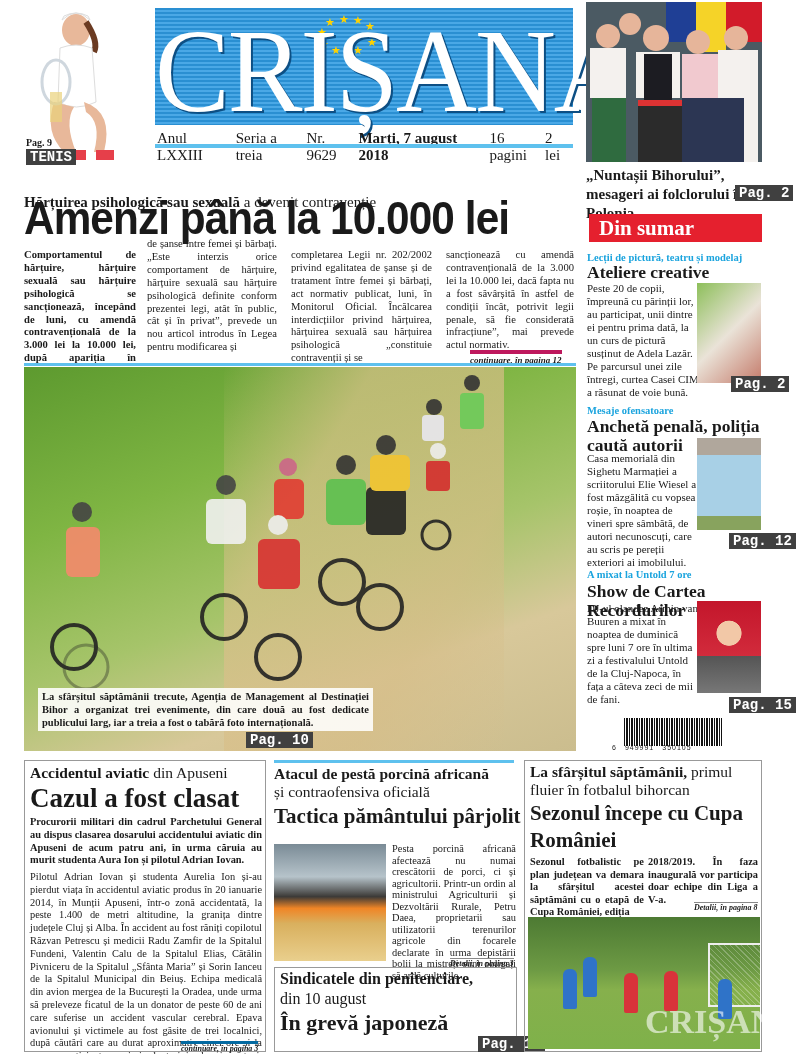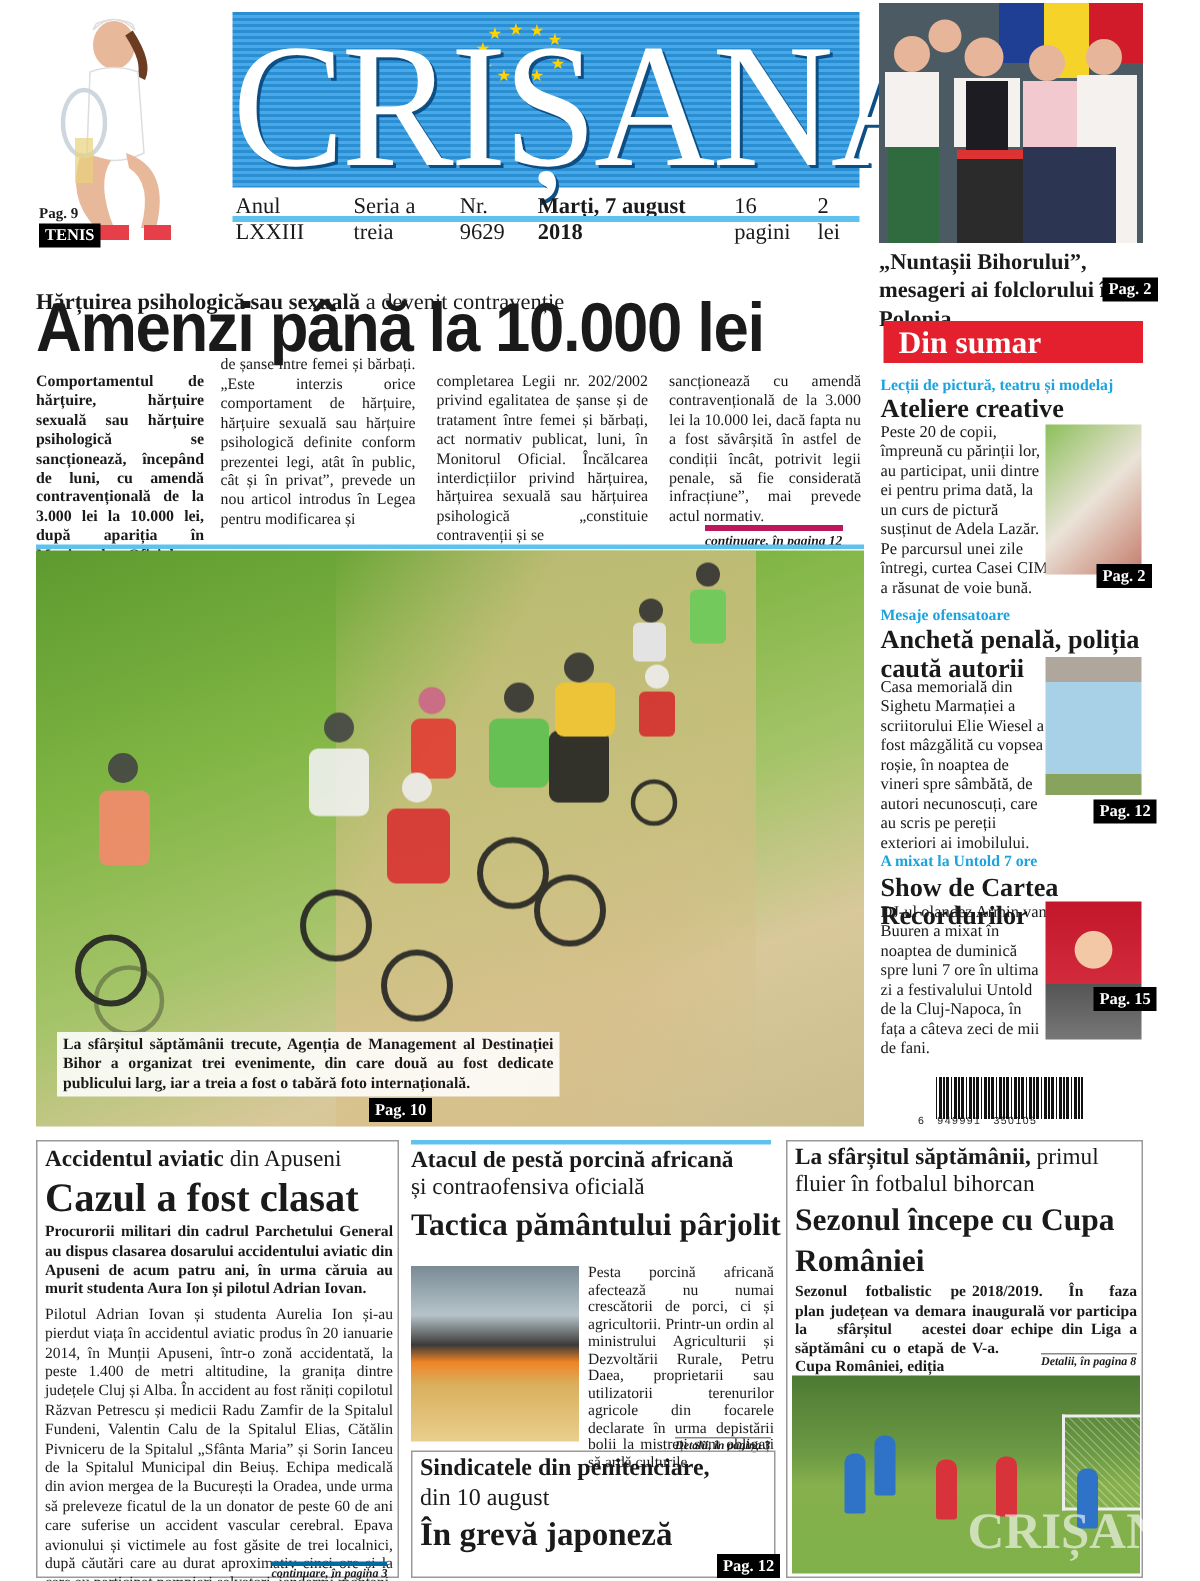--- a/index.html
+++ b/index.html
@@ -1,19 +1,19 @@
 <!DOCTYPE html>
 <html><head>
 <meta charset="utf-8">
 <style>
 *{box-sizing:border-box;margin:0;padding:0;}
 html,body{width:800px;height:1054px;background:#fff;overflow:hidden;}
 body{position:relative;font-family:"Liberation Serif",serif;color:#1a1a1a;}
 .abs{position:absolute;}
-.pag{background:#000000;color:#fff;font-family:Liberation Serif, serif;font-weight:bold;font-size:11px;padding:2px 4px;line-height:12px;display:inline-block;}
+.pag{background:#404040;color:#fff;font-family:Liberation Mono, monospace;font-weight:bold;font-size:14px;padding:2px 4px;line-height:12px;display:inline-block;}
 .photo{overflow:hidden;}
 
 #masthead{left:155px;top:8px;width:418px;height:137px;}
 #mast-box{left:0;top:0;width:418px;height:117px;background:repeating-linear-gradient(180deg,#2a8fd2 0,#2a8fd2 2px,#4aa8e6 2px,#4aa8e6 4px);}
 #mast-tag{left:0;top:4px;width:418px;text-align:center;color:#fff;font-family:"Liberation Sans",sans-serif;font-weight:bold;font-size:14px;letter-spacing:0.2px;}
 #mast-title{left:0;top:4px;width:418px;text-align:center;color:#fff;font-family:"Liberation Serif",serif;font-size:112px;line-height:118px;letter-spacing:-2px;text-shadow:2px 2px 0 #0d4f84;transform:scaleY(1.05);}
 .stars{left:150px;top:8px;width:120px;height:40px;}
 .star{position:absolute;color:#ffd200;font-size:11px;}
 #mast-info{left:0;top:122px;width:418px;display:flex;justify-content:space-between;font-size:15px;padding:0 2px;}
 #mast-bar{left:0;top:136px;width:418px;height:4px;background:#5ec1ee;}
@@ -53,21 +53,21 @@
 #sb1-pag{left:731px;top:376px;}
 #sb2-k{left:587px;top:405px;}
 #sb2-t{left:587px;top:417px;width:175px;}
 #sb2-x{left:587px;top:452px;width:110px;}
 #sb2-img{left:697px;top:438px;width:64px;height:92px;background:linear-gradient(180deg,#b0a79c 0%,#b0a79c 18%,#a8d0e6 18%,#a8d0e6 85%,#88a35e 85%);}
 #sb2-pag{left:729px;top:533px;}
 #sb3-k{left:587px;top:569px;}
 #sb3-t{left:587px;top:582px;width:180px;}
 #sb3-x{left:587px;top:602px;width:112px;}
 #sb3-img{left:697px;top:601px;width:64px;height:92px;background:radial-gradient(circle at 50% 35%,#f2c8a7 0 18%,transparent 19%),linear-gradient(180deg,#c3162b 0%,#d22b3c 60%,#555 60%,#777 100%);}
-#sb3-pag{left:729px;top:658px;}
+#sb3-pag{left:729px;top:697px;}
 #barcode{left:612px;top:718px;width:110px;height:38px;}
 #barcode-bars{height:28px;background:repeating-linear-gradient(90deg,#111 0,#111 1px,#fff 1px,#fff 2px,#111 2px,#111 4px,#fff 4px,#fff 5px);margin-left:12px;}
 #barcode-num{font-family:"Liberation Sans",sans-serif;font-size:7px;letter-spacing:1px;display:flex;gap:8px;margin-top:-2px;}
 
 .box{position:absolute;border:1px solid #999;}
 #b1{left:24px;top:760px;width:242px;height:292px;}
 #b1-k{left:30px;top:764px;font-weight:bold;font-size:15.5px;}
 #b1-k .light{font-weight:normal;}
 #b1-t{left:30px;top:782px;font-weight:bold;font-size:27px;line-height:32px;}
 #b1-lead{left:30px;top:816px;width:232px;font-weight:bold;font-size:10.4px;line-height:12.8px;}

